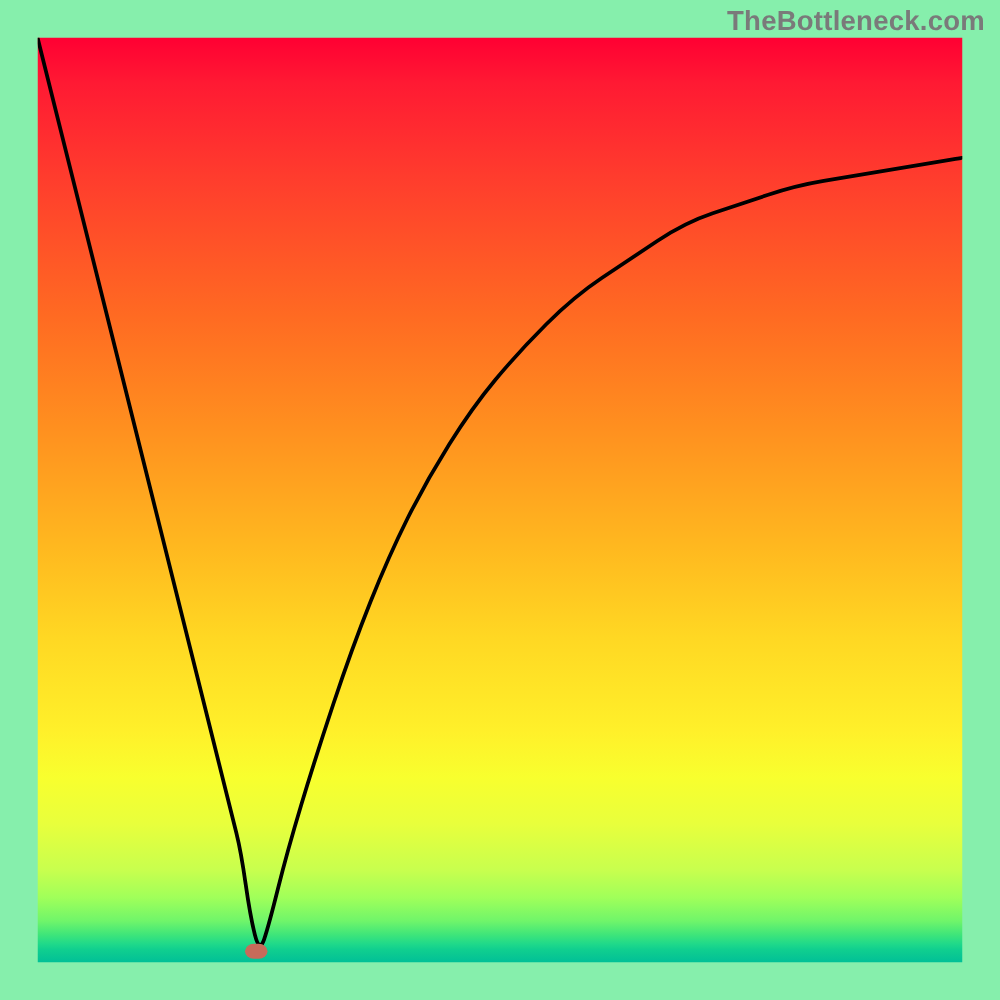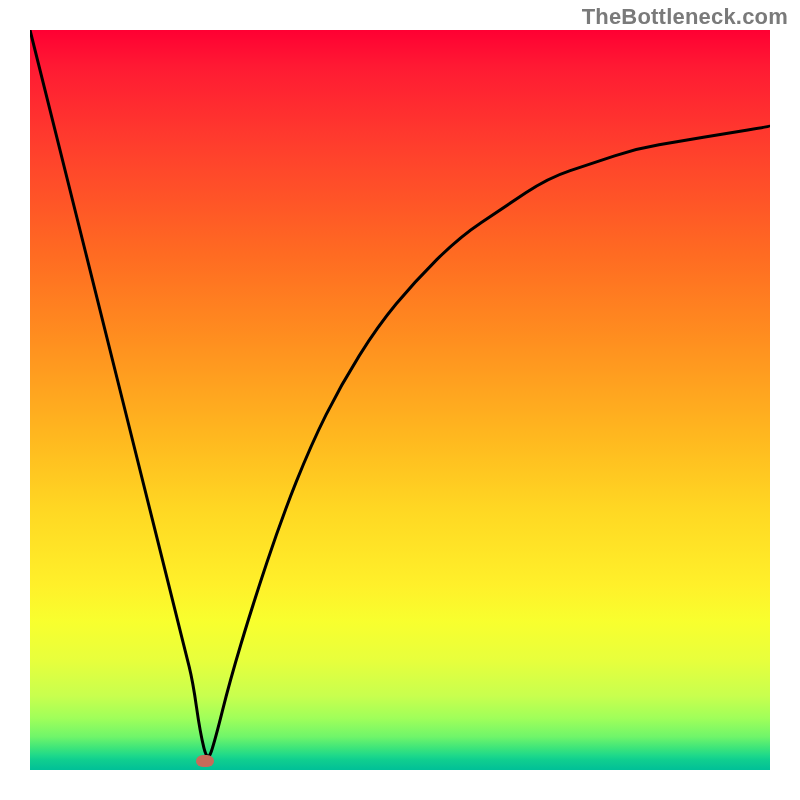--- a/index.html
+++ b/index.html
@@ -7,21 +7,21 @@
     padding: 0;
     width: 800px;
     height: 800px;
     overflow: hidden;
     background: #000;
   }
   .frame {
     position: relative;
     width: 800px;
     height: 800px;
-    background: #ffffff;
+    background: #86efac;
   }
   .plot-area {
     position: absolute;
     left: 30px;
     top: 30px;
     width: 740px;
     height: 740px;
     overflow: hidden;
   }
   .gradient-bg {

